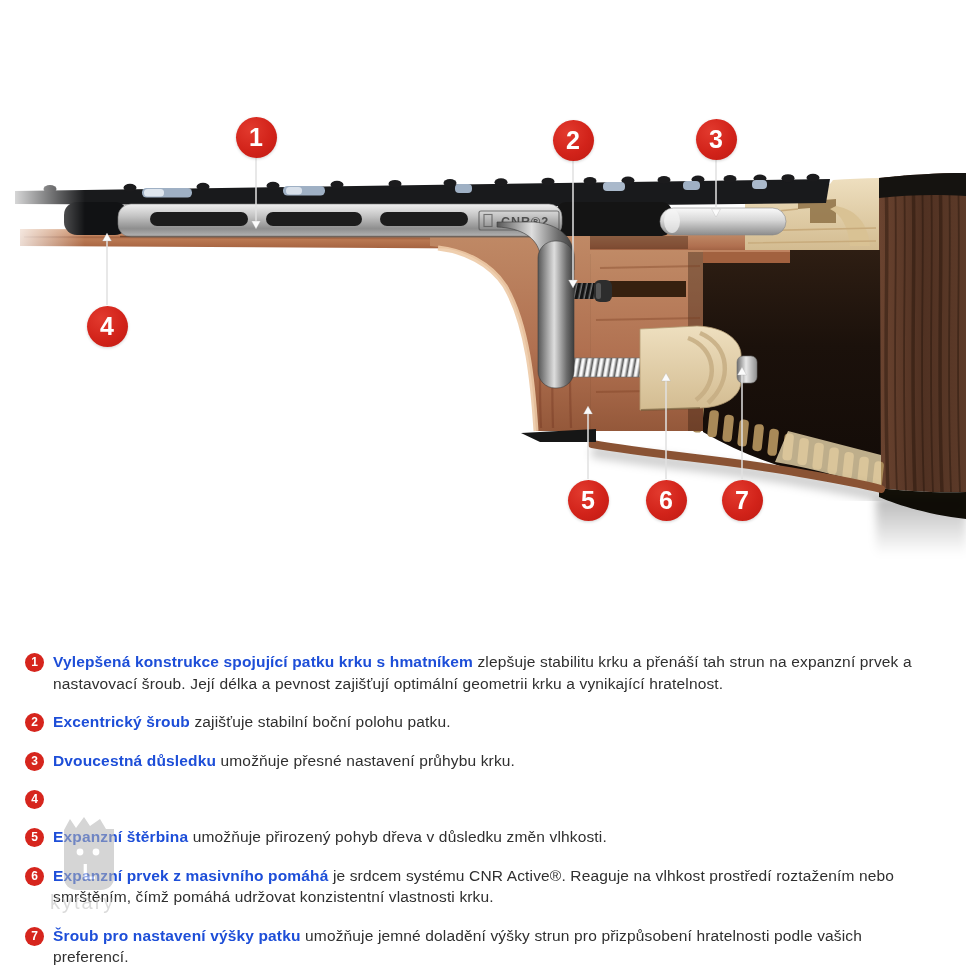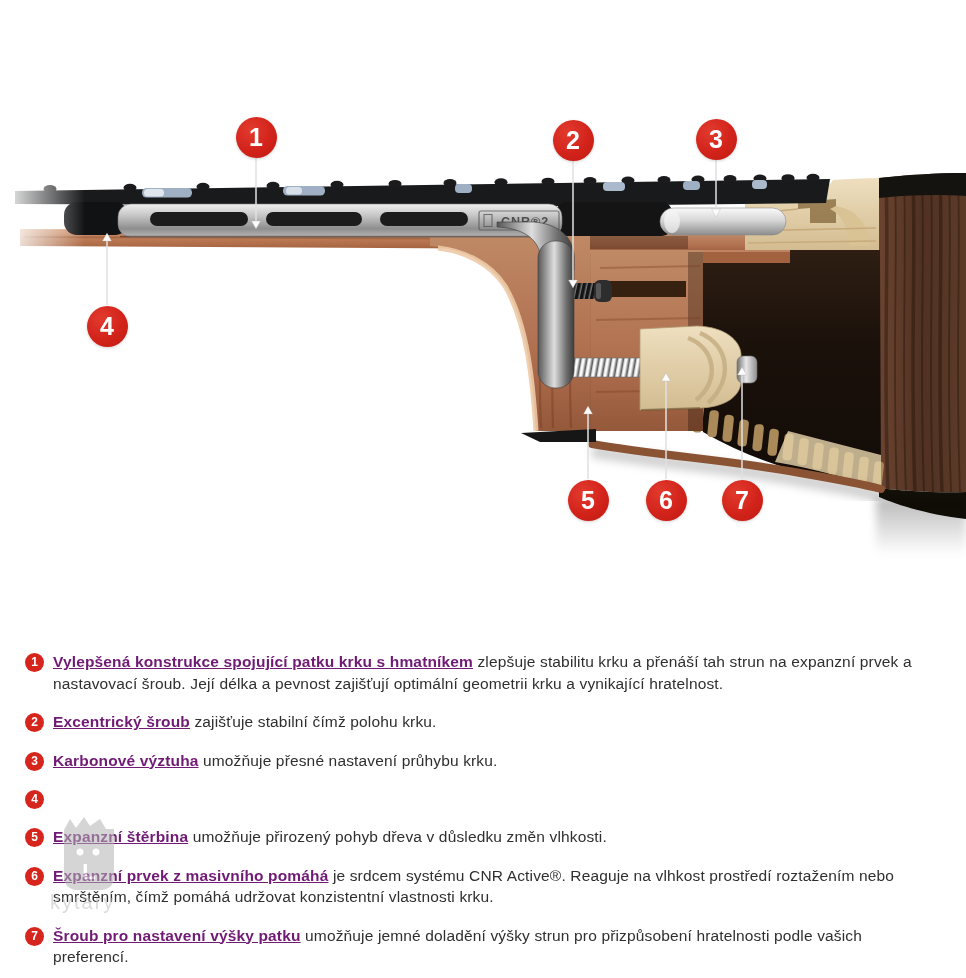--- a/index.html
+++ b/index.html
@@ -10,21 +10,21 @@
            background:radial-gradient(circle at 35% 30%, #e23a2e 0%, #d2231a 55%, #bf1a12 100%);
            color:#fff;font-weight:bold;font-size:25px;line-height:41px;text-align:center;
            box-shadow:0 1px 3px rgba(0,0,0,.18);z-index:4;user-select:none;}
   .legend{position:absolute;left:25px;top:651px;width:912px;z-index:2;}
   .legend-item{display:flex;align-items:flex-start;margin-bottom:17px;}
   .badge{width:19px;height:19px;border-radius:50%;background:#d6251d;color:#fff;
          font-size:12px;font-weight:bold;line-height:19px;text-align:center;
          flex:0 0 19px;margin-top:2px;}
   .legend-text{margin:0 0 0 9px;font-size:15.5px;line-height:21.5px;color:#2f2f2f;
                letter-spacing:.15px;max-width:872px;}
-  .legend-text strong{color:#701a75;text-decoration:underline;}
+  .legend-text strong{color:#1d4ed8;}
   .watermark{position:absolute;left:50px;top:816px;z-index:5;opacity:.55;
              pointer-events:none;display:flex;flex-direction:column;}
   .watermark .wm-text{font-size:20px;font-weight:normal;color:#bdbdbd;letter-spacing:2px;
                       margin-top:-3px;}
 </style>
 </head>
 <body>
 
 <div class="stage">
 
@@ -277,25 +277,25 @@
   <div class="callout" style="left:645.5px;top:479.5px"><span>6</span></div>
   <div class="callout" style="left:721.5px;top:479.5px"><span>7</span></div>
 
   <div class="legend">
     <div class="legend-item">
       <span class="badge">1</span>
       <p class="legend-text"><strong>Vylepšená konstrukce spojující patku krku s hmatníkem</strong> <span>zlepšuje stabilitu krku a přenáší tah strun na expanzní prvek a nastavovací šroub. Její délka a pevnost zajišťují optimální geometrii krku a vynikající hratelnost.</span></p>
     </div>
     <div class="legend-item">
       <span class="badge">2</span>
-      <p class="legend-text"><strong>Excentrický šroub</strong> <span>zajišťuje stabilní čímž polohu krku.</span></p>
+      <p class="legend-text"><strong>Excentrický šroub</strong> <span>zajišťuje stabilní boční polohu patku.</span></p>
     </div>
     <div class="legend-item">
       <span class="badge">3</span>
-      <p class="legend-text"><strong>Karbonové výztuha</strong> <span>umožňuje přesné nastavení průhybu krku.</span></p>
+      <p class="legend-text"><strong>Dvoucestná důsledku</strong> <span>umožňuje přesné nastavení průhybu krku.</span></p>
     </div>
     <div class="legend-item">
       <span class="badge">4</span>
     </div>
     <div class="legend-item">
       <span class="badge">5</span>
       <p class="legend-text"><strong>Expanzní štěrbina</strong> <span>umožňuje přirozený pohyb dřeva v důsledku změn vlhkosti.</span></p>
     </div>
     <div class="legend-item">
       <span class="badge">6</span>

